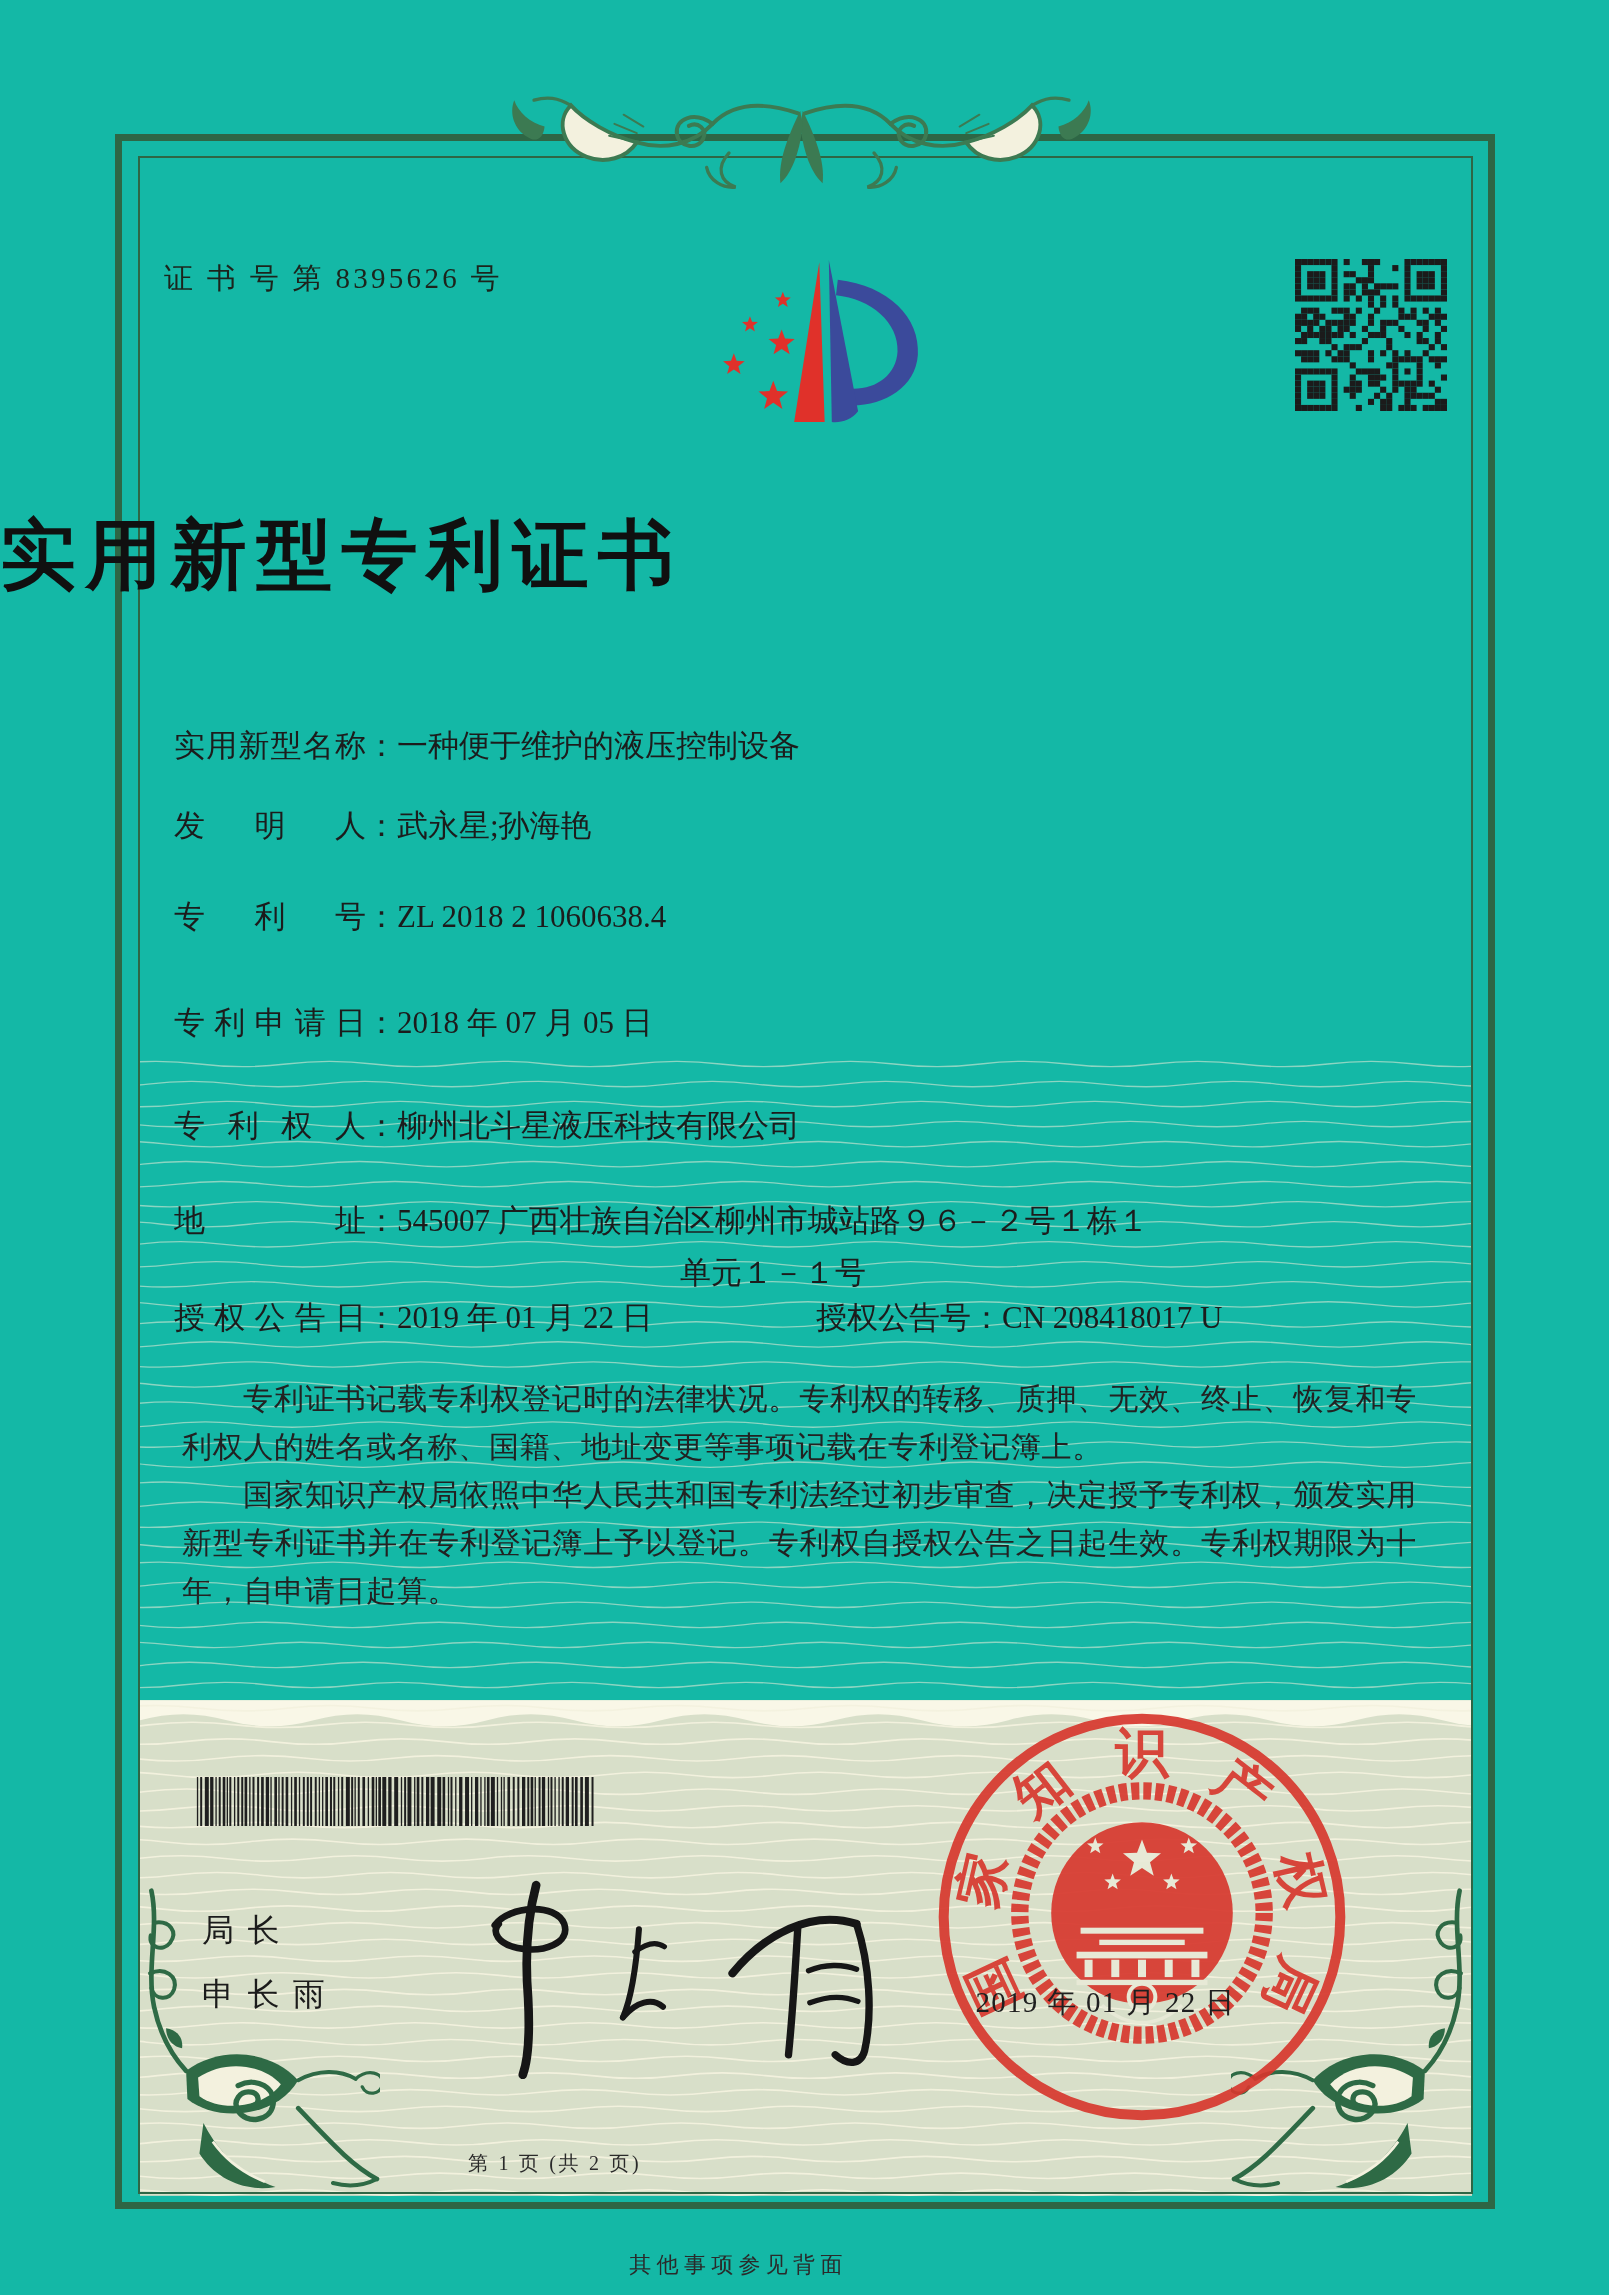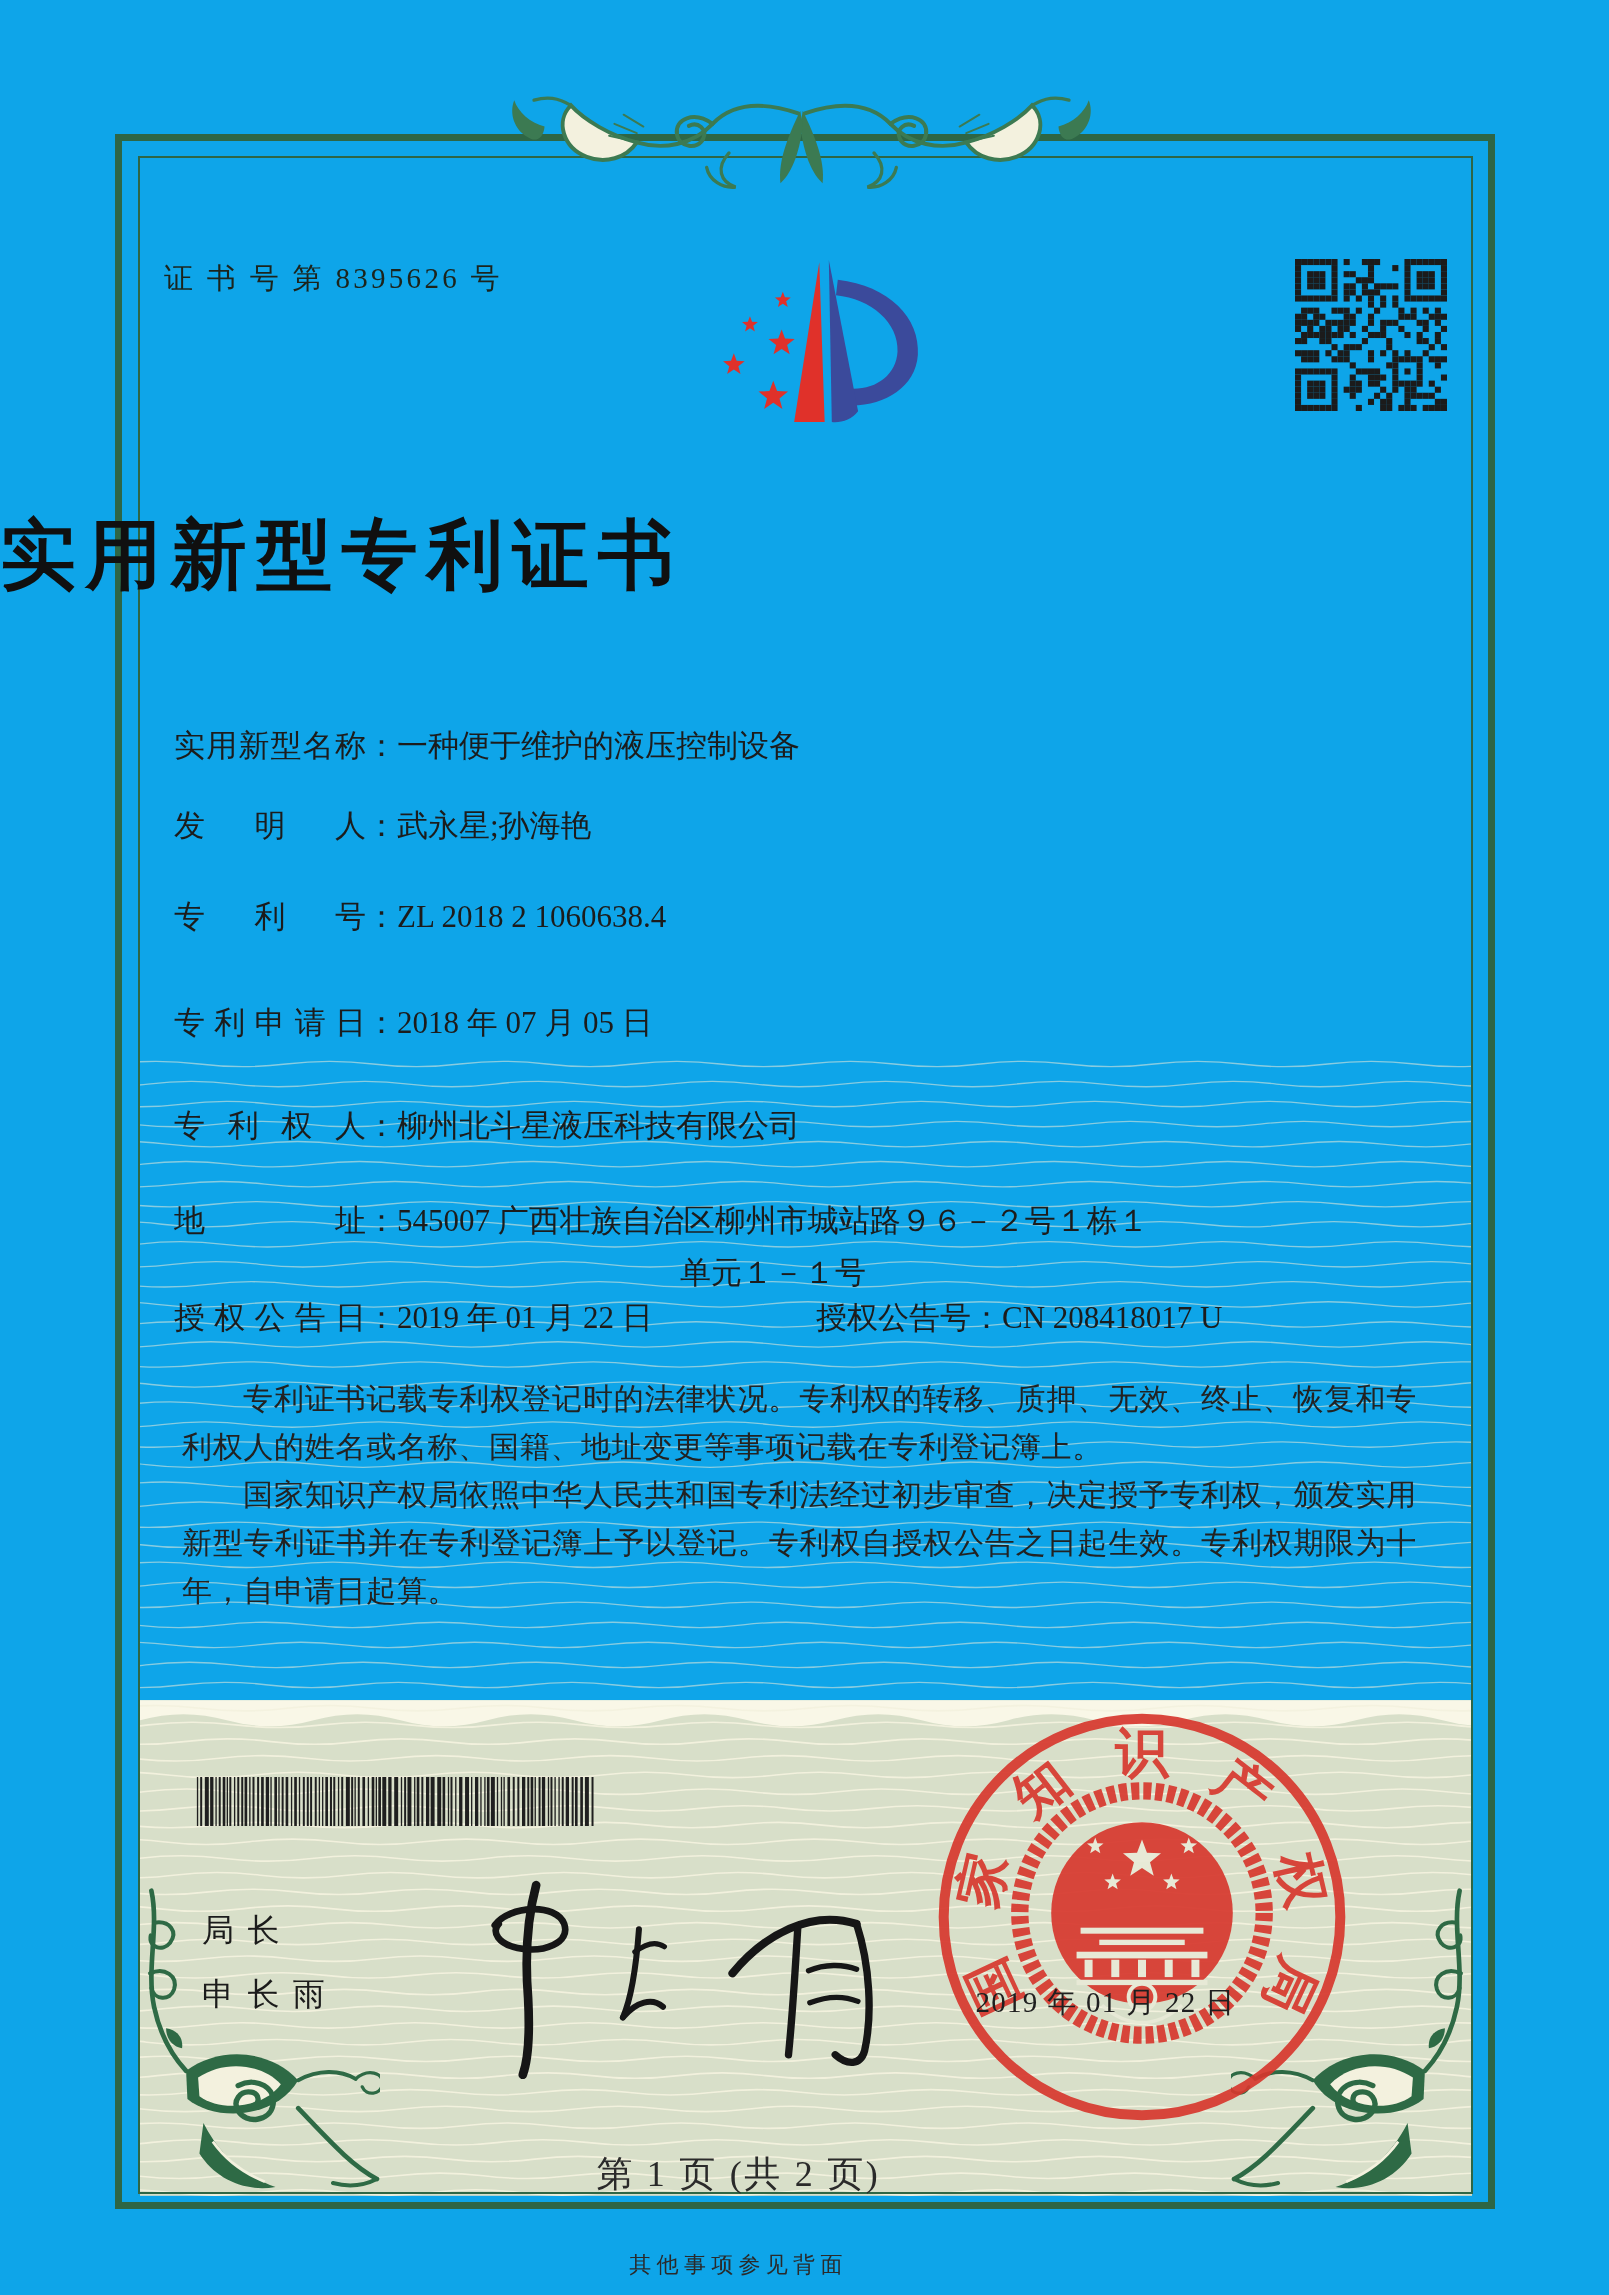--- a/index.html
+++ b/index.html
@@ -1,19 +1,19 @@
 <!DOCTYPE html>
 <html style="font-size:10.7px"><head>
 <meta charset="utf-8">
 <style>
   html,body{margin:0;padding:0;background:#e8e6d8;}
   .page{
     position:relative;
     width:1609px;height:2295px;
-    background:#0ea5e9;
+    background:#14b8a6;
     overflow:hidden;
     font-family:"Liberation Serif","DejaVu Serif",serif;
     color:#1d1d1d;
   }
   .abs{position:absolute;}
   
   .frame-outer{
     left:115px;top:134px;width:1380px;height:2075px;
     border:7.3px solid #2e6645;box-sizing:border-box;
   }
@@ -46,22 +46,22 @@
     font-size:30px;line-height:48px;letter-spacing:0.7px;
     text-align:justify;color:#222;
   }
   .body-text p{margin:0;text-indent:61px;}
   .signer{font-size:32px;letter-spacing:13.4px;color:#1b1b1b;white-space:nowrap;}
   .seal-date{
     left:935px;top:1983px;width:341px;text-align:center;
     font-size:29px;letter-spacing:1.3px;color:#1f1f1f;white-space:nowrap;
   }
   .footer-pageno{
-    left:468px;top:2150px;width:541px;text-align:center;
-    font-size:36px;letter-spacing:2.7px;color:#2a2a2a;white-space:nowrap;
+    left:468px;top:2150px;width:541px;text-align:left;
+    font-size:20px;letter-spacing:2.7px;color:#2a2a2a;white-space:nowrap;
   }
   .back-note{
     left:468px;top:2250px;width:541px;text-align:center;
     font-size:22px;letter-spacing:5.3px;color:#2a2a2a;white-space:nowrap;
   }
   svg{display:block;}
   #flourish-right{transform:scaleX(-1);}
   .noptr{pointer-events:none;}
 </style>
 </head>

